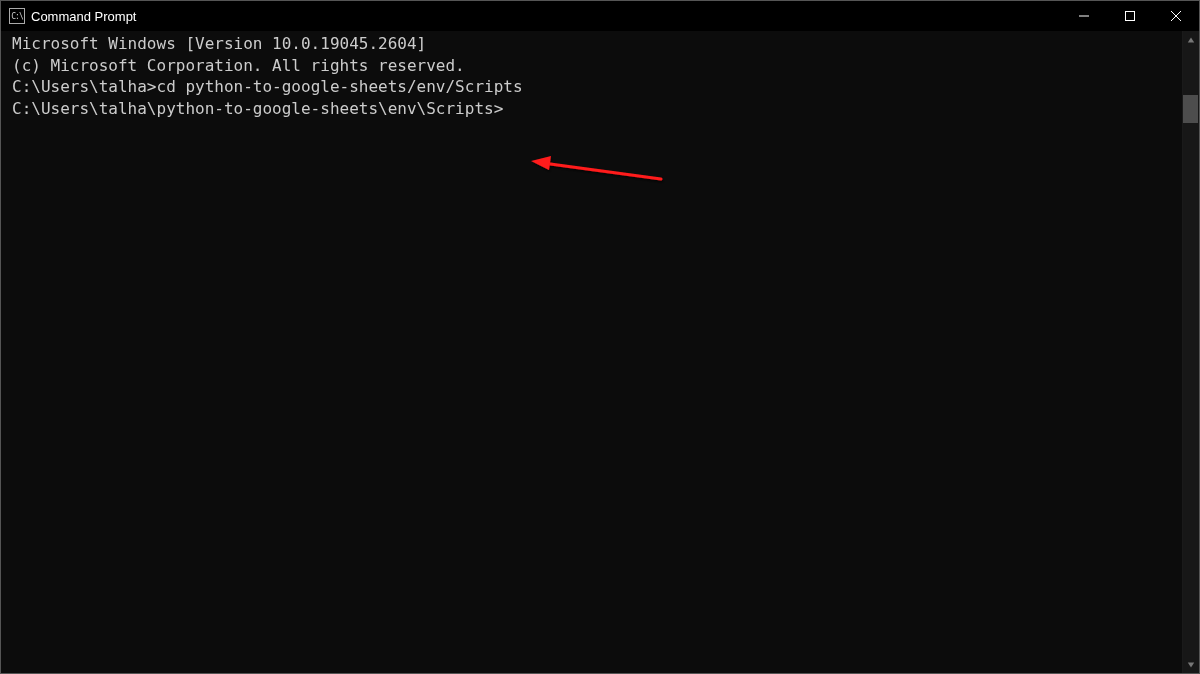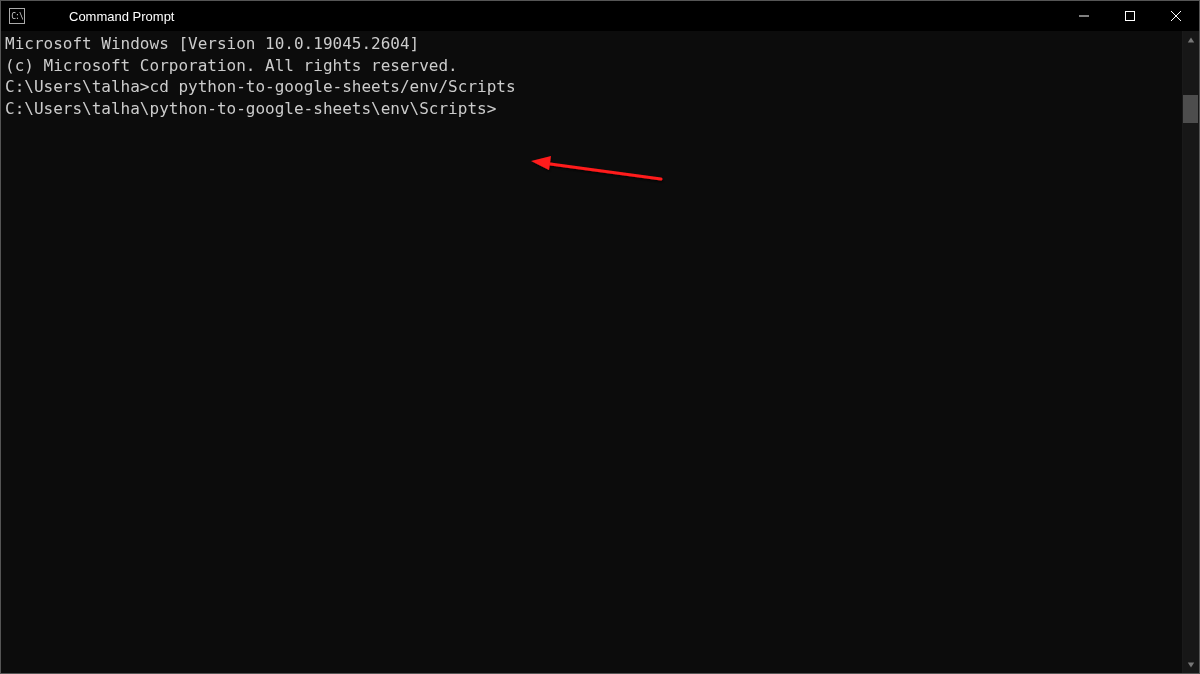--- a/index.html
+++ b/index.html
@@ -38,21 +38,21 @@
       align-items: center;
       justify-content: center;
       border: 1px solid #aaa;
       font-size: 8px;
       color: #ccc;
       background: #000;
       font-family: Consolas, monospace;
       letter-spacing: -1px;
       position: relative;
     }
-    .titlebar-title { flex: 0 0 auto; font-size: 13px; margin-left: 38px; }
+    .titlebar-title { flex: 0 0 auto; font-size: 13px; }
     .titlebar-spacer { flex: 1; }
     .win-buttons { display: flex; height: 100%; }
     .win-btn {
       width: 46px;
       height: 100%;
       display: flex;
       align-items: center;
       justify-content: center;
       color: #fff;
       cursor: pointer;
@@ -101,21 +101,21 @@
       height: 28px;
       background: #4d4d4d;
     }
     .scroll-track { flex: 1; width: 100%; position: relative; }
     .annotation-arrow {
       position: absolute;
       pointer-events: none;
       left: 530px;
       top: 118px;
     }
-    .terminal-line { display: block; }
+    .terminal-line { display: block; margin-left: 7px; }
     .cursor {
       display: inline-block;
       width: 9px;
       height: 18px;
       background: transparent;
       vertical-align: text-bottom;
     }
   </style>
 </head>
 <body>

